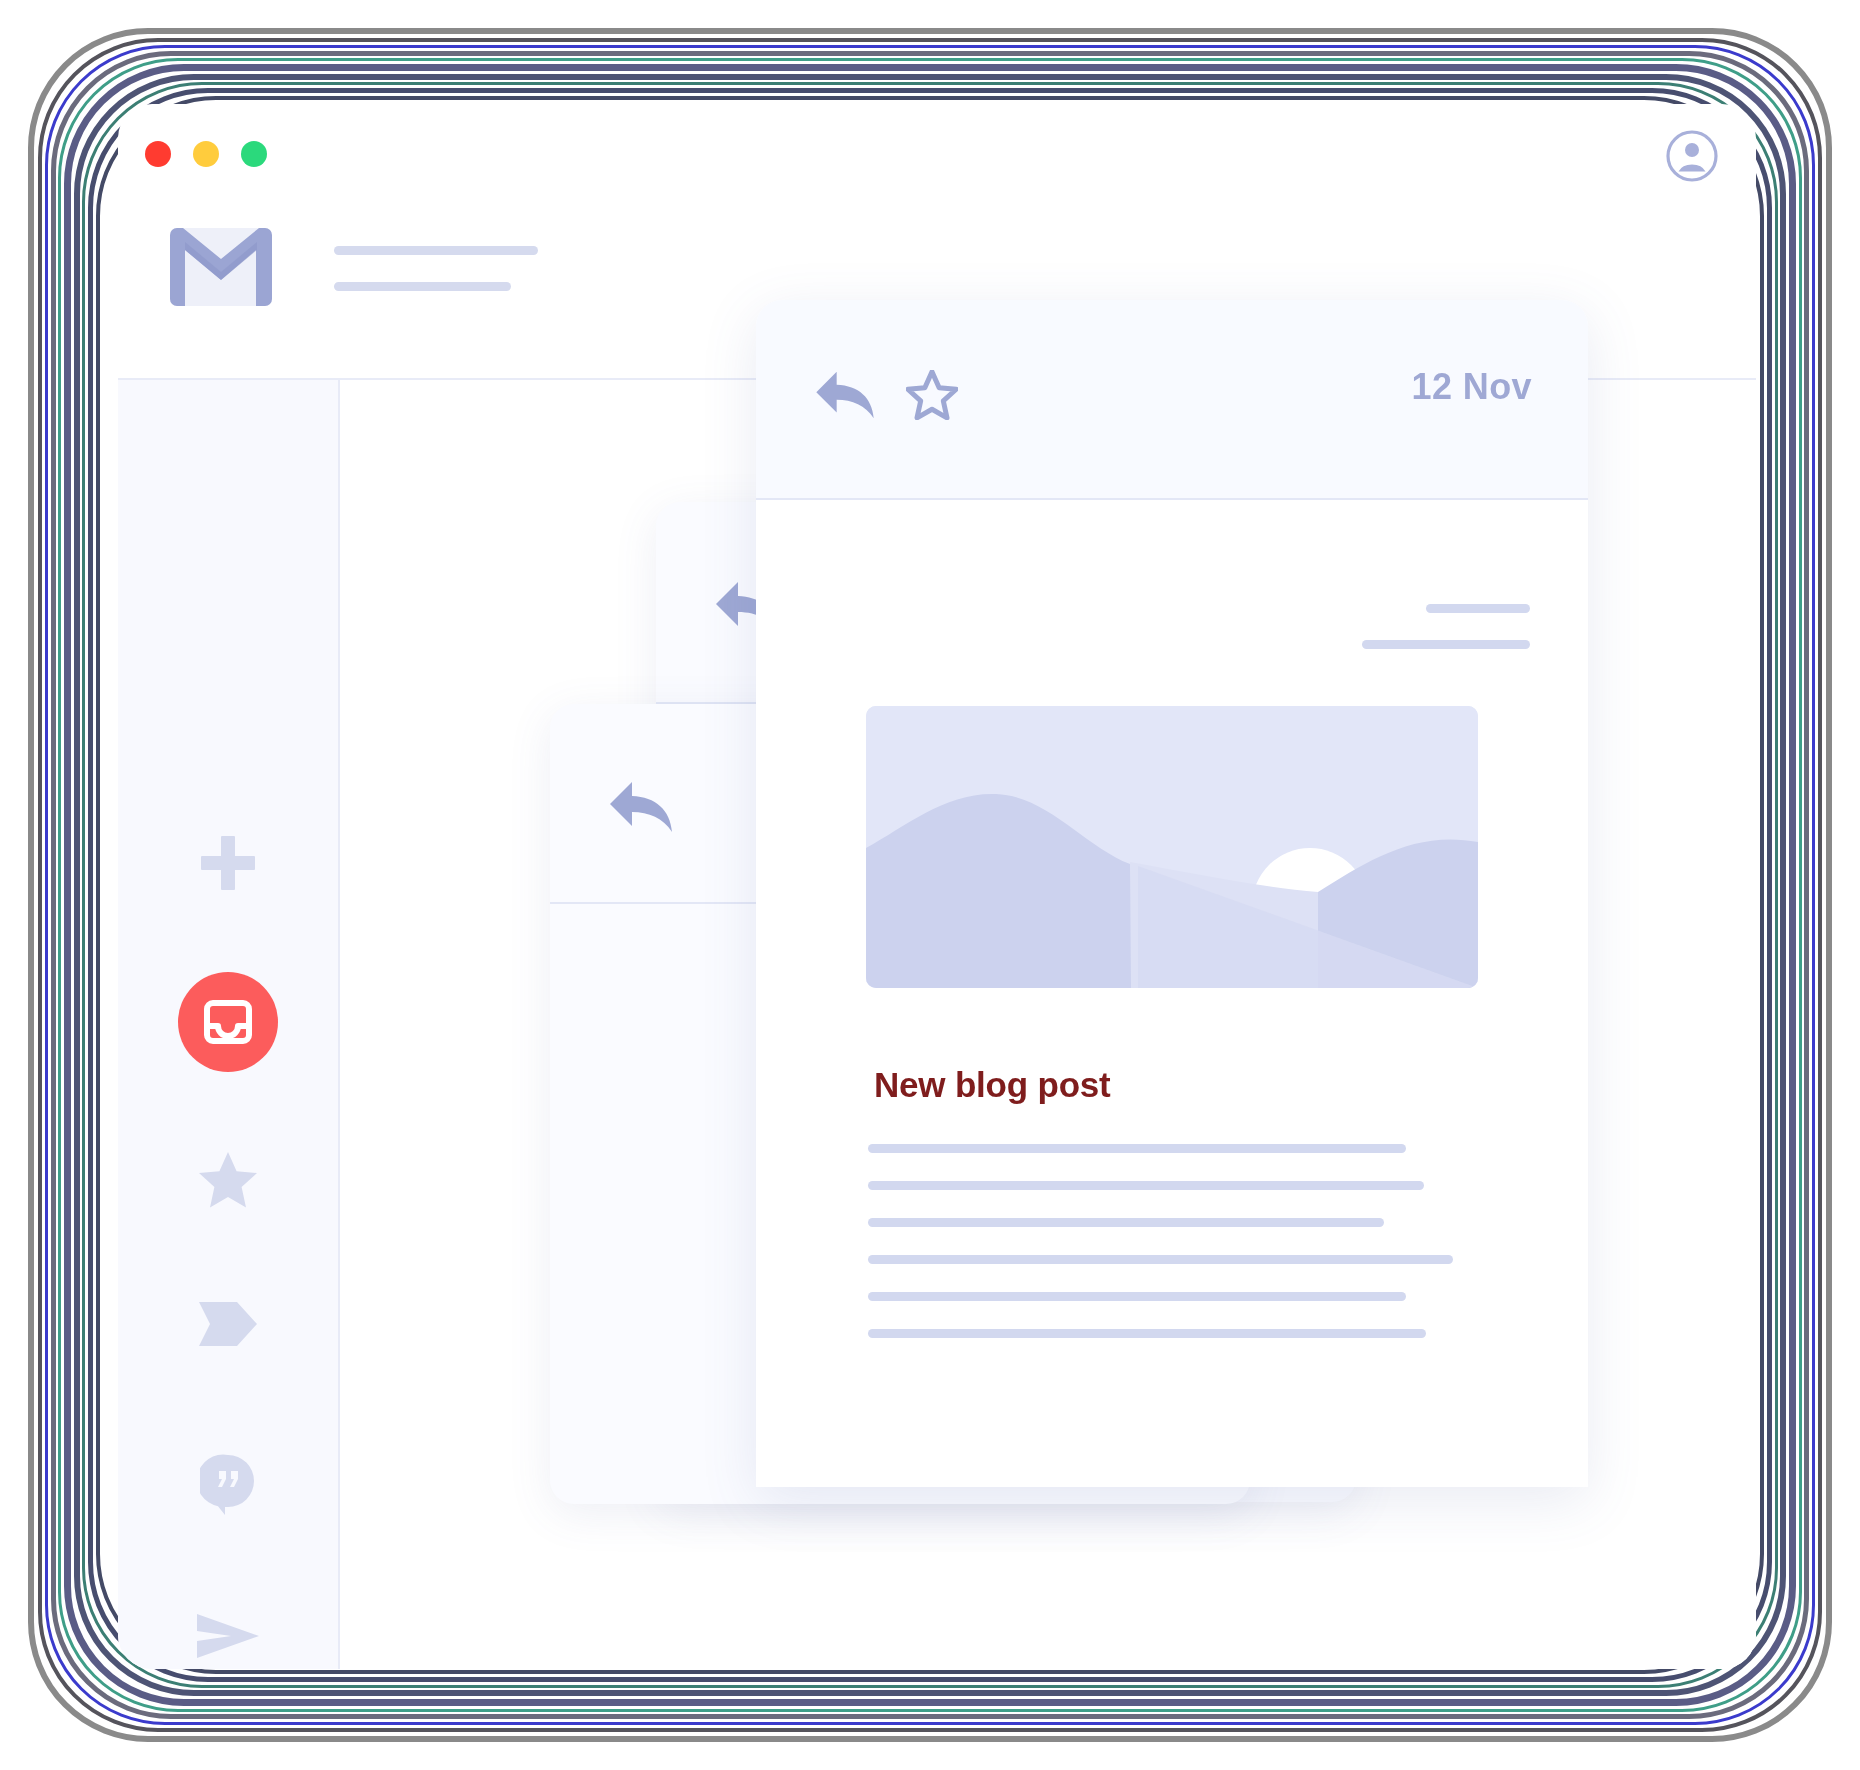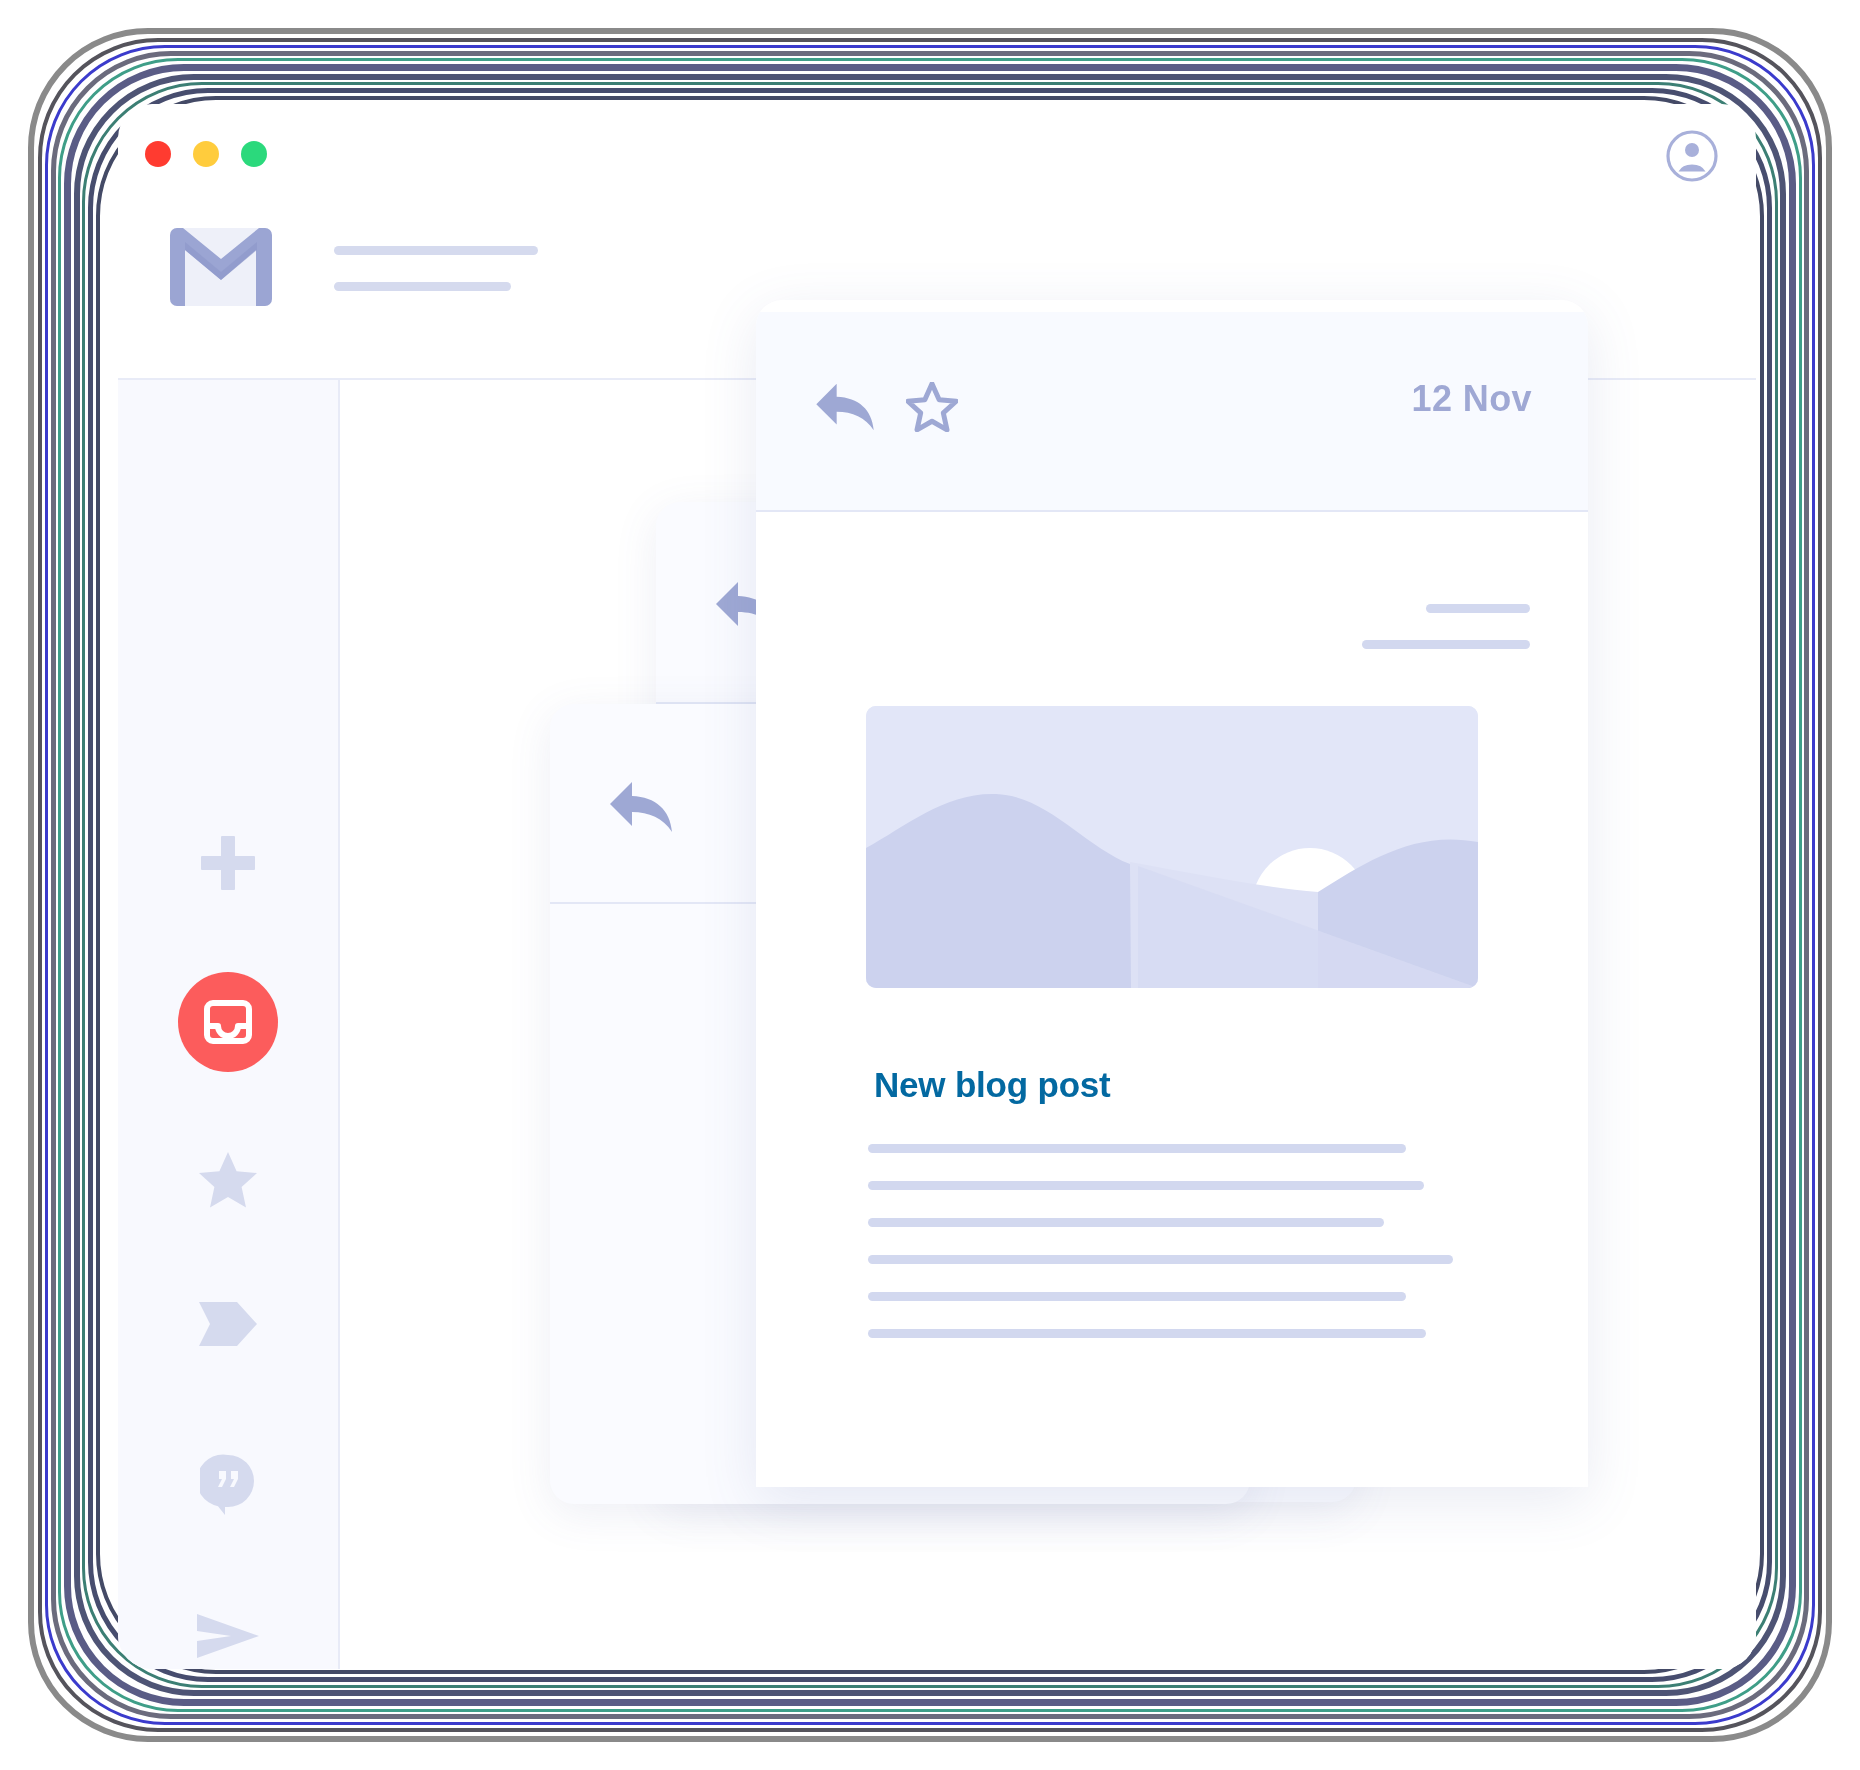--- a/index.html
+++ b/index.html
@@ -142,21 +142,21 @@
     top: 196px;
     width: 832px;
     height: 1187px;
     background: #ffffff;
     border-radius: 26px 26px 0 0;
     box-shadow: 0 14px 56px rgba(86,98,160,0.13);
     overflow: hidden;
   }
   .msg-toolbar {
     position: absolute;
-    left: 0; top: 12px;
+    left: 0; top: 0;
     width: 100%;
     height: 200px;
     background: #f8faff;
     border-bottom: 2px solid #e3e7f6;
   }
   .tb-icons {
     position: absolute;
     left: 58px;
     top: 70px;
     display: flex;
@@ -195,21 +195,21 @@
     overflow: hidden;
     background: #e2e6f8;
   }
 
   .post-title {
     position: absolute;
     left: 118px;
     top: 565px;
     font-size: 35px;
     font-weight: bold;
-    color: #0369a1;
+    color: #7f1d1d;
     letter-spacing: -0.2px;
     text-align: center;
   }
 
   .post-lines {
     position: absolute;
     left: 112px;
     top: 644px;
     width: 620px;
     display: flex;

